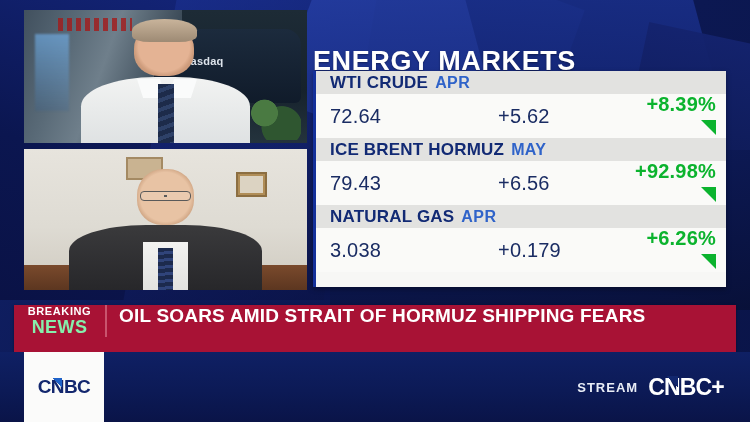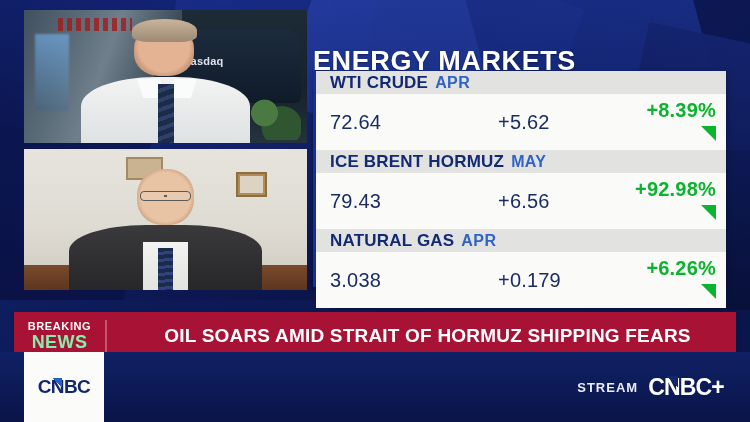--- a/index.html
+++ b/index.html
@@ -138,52 +138,52 @@
     padding-left:14px;
   }
   .mname {
     color:#122a74; font-size:17px; font-weight:bold; letter-spacing:.2px;
   }
   .mmonth {
     color:#2f63c9; font-size:16px; font-weight:bold; margin-left:7px;
     letter-spacing:.4px;
   }
   .mrow-vals {
-    height:56px;
+    height:44px;
     background:#fafaf8;
     display:flex; align-items:center;
     padding-left:14px; padding-right:10px;
   }
   .mlast  { width:168px; color:#1a2c63; font-size:20px; letter-spacing:.2px; }
   .mchg   { width:130px; color:#1a2c63; font-size:20px; letter-spacing:.2px; }
   .mpct   { flex:1; color:#0bb32e; font-size:20px; font-weight:bold;
             text-align:right; letter-spacing:.2px; }
   .arrow-up {
     width:0; height:0; margin-left:8px; margin-bottom:2px;
     display:inline-block; vertical-align:middle;
     border-top:15px solid #0bb32e;
     border-left:15px solid transparent;
   }
 
   
   #breaking-bar {
-    position:absolute; left:14px; top:312px; width:722px; height:48px;
+    position:absolute; left:14px; top:305px; width:722px; height:48px;
     background:#a81235;
-    display:flex; align-items:center;
+    display:flex; align-items:flex-start;
     box-shadow:0 1px 3px rgba(0,0,0,.4);
   }
   #breaking-badge {
     width:93px; display:flex; flex-direction:column;
     justify-content:center; align-items:center;
     border-right:2px solid #c9546e;
   }
   #breaking-word { color:#fff; font-size:11px; font-weight:bold; letter-spacing:.6px; line-height:12px; }
   #news-word { color:#86efac; font-size:18px; font-weight:bold; letter-spacing:.4px; line-height:20px; }
   #headline-block {
-    flex:1; display:flex; flex-direction:row; justify-content:center;
+    flex:1; display:flex; flex-direction:column; justify-content:center;
     padding-left:12px;
   }
   .headline-line {
     color:#ffffff; font-size:19px; font-weight:bold;
     letter-spacing:.2px; line-height:22px;
   }
 
   
   #bottom-bar {
     position:absolute; left:0; top:352px; width:750px; height:70px;

